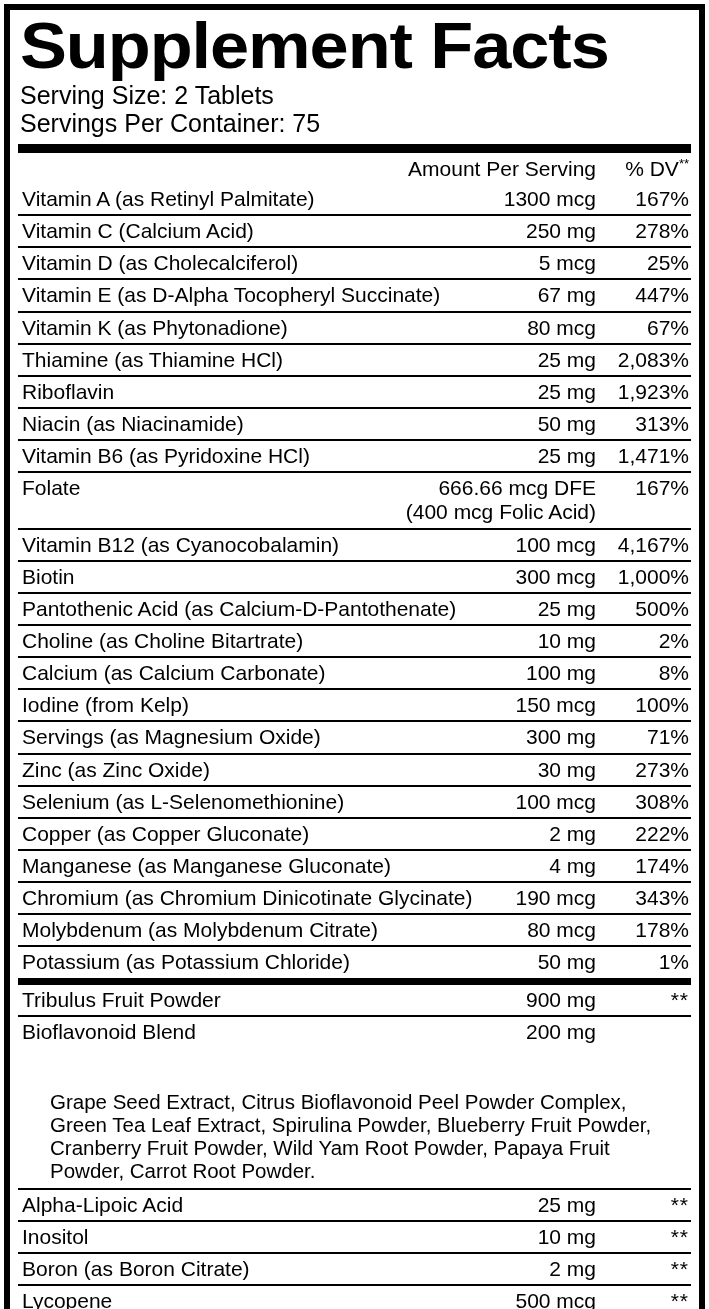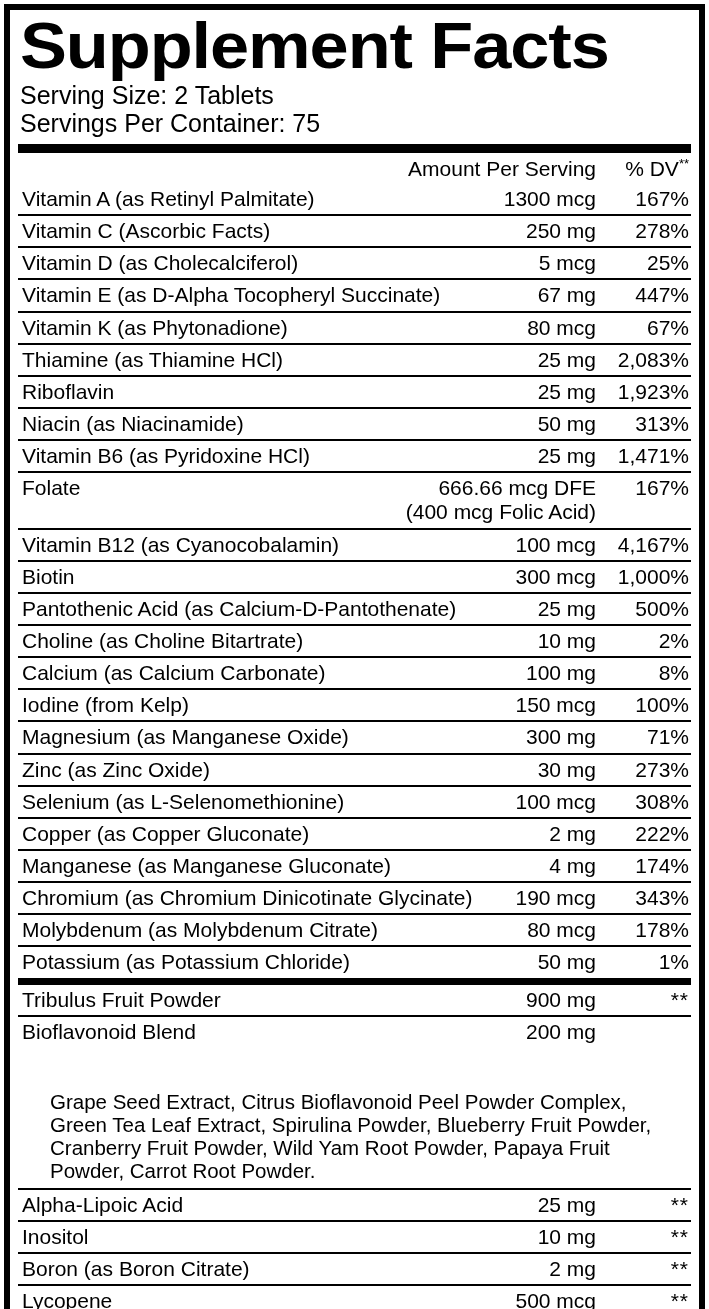--- a/index.html
+++ b/index.html
@@ -43,21 +43,21 @@
   <div class="row-wrap no-top">
     <div class="row-main">
       <span class="name">Vitamin A (as Retinyl Palmitate)</span>
       <span class="amount">1300 mcg</span>
       <span class="dv">167%</span>
     </div>
   </div>
 
   <div class="row-wrap">
     <div class="row-main">
-      <span class="name">Vitamin C (Ascorbic Facts)</span>
+      <span class="name">Vitamin C (Calcium Acid)</span>
       <span class="amount">250 mg</span>
       <span class="dv">278%</span>
     </div>
   </div>
 
   <div class="row-wrap">
     <div class="row-main">
       <span class="name">Vitamin D (as Cholecalciferol)</span>
       <span class="amount">5 mcg</span>
       <span class="dv">25%</span>
@@ -163,21 +163,21 @@
   <div class="row-wrap">
     <div class="row-main">
       <span class="name">Iodine (from Kelp)</span>
       <span class="amount">150 mcg</span>
       <span class="dv">100%</span>
     </div>
   </div>
 
   <div class="row-wrap">
     <div class="row-main">
-      <span class="name">Magnesium (as Manganese Oxide)</span>
+      <span class="name">Servings (as Magnesium Oxide)</span>
       <span class="amount">300 mg</span>
       <span class="dv">71%</span>
     </div>
   </div>
 
   <div class="row-wrap">
     <div class="row-main">
       <span class="name">Zinc (as Zinc Oxide)</span>
       <span class="amount">30 mg</span>
       <span class="dv">273%</span>

